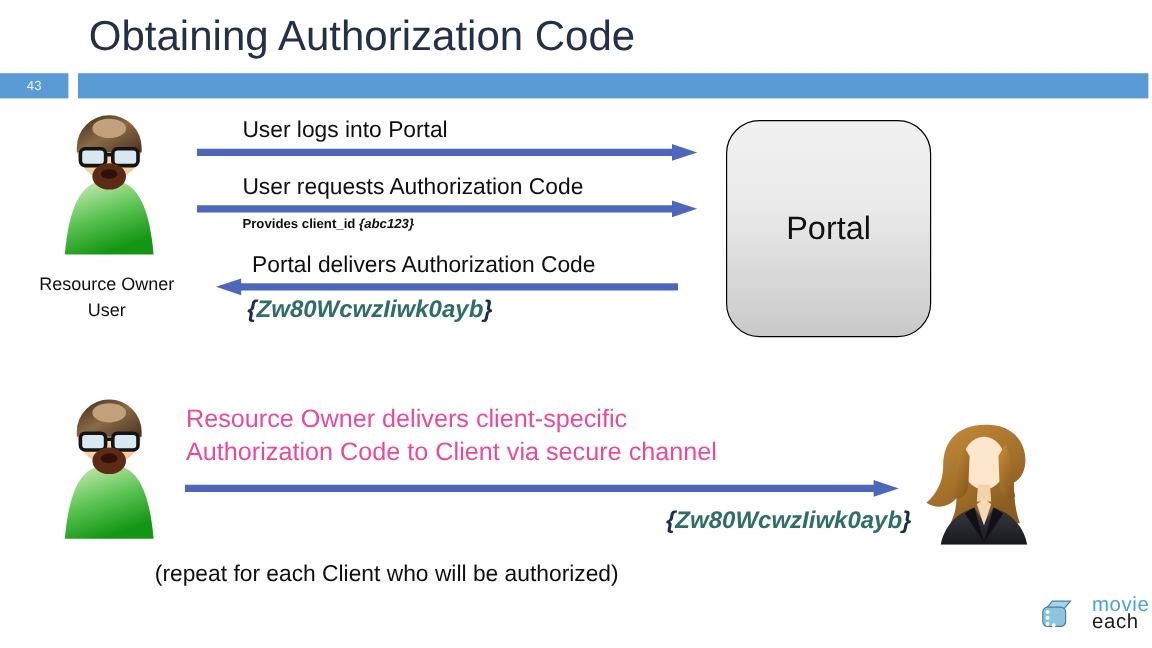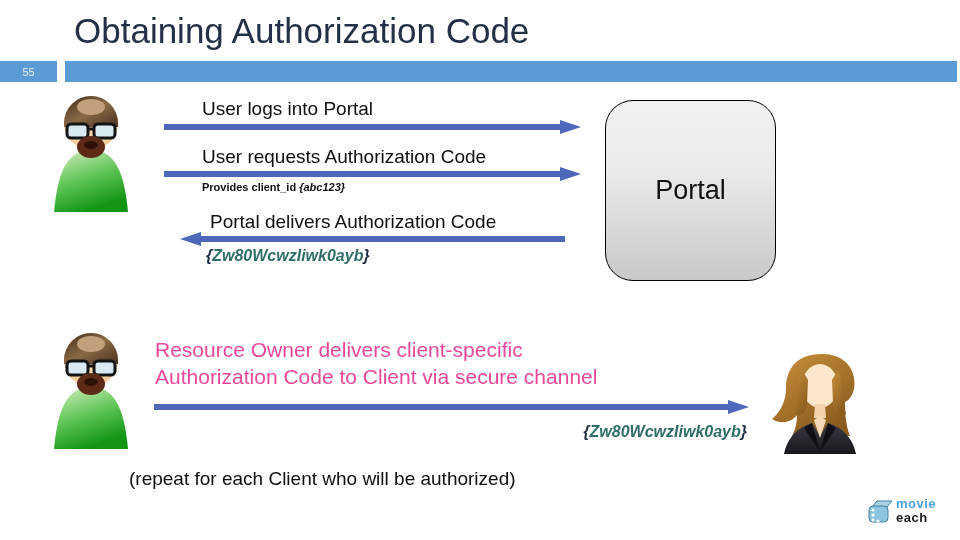--- a/index.html
+++ b/index.html
@@ -13,35 +13,35 @@
   .slide{position:relative;width:960px;height:540px;background:#fff;overflow:hidden;}
   .abs{position:absolute;}
   .title{left:74px;top:11px;font-size:35px;color:var(--title-color);white-space:nowrap;}
   .numbox{left:0;top:61px;width:57px;height:21px;background:var(--bar-color);
           display:flex;align-items:center;justify-content:center;
           font-size:11px;color:#eaf3fb;}
   .hbar{left:65px;top:61px;width:892px;height:21px;background:var(--bar-color);}
   .msg{font-size:19px;color:#0f0f0f;white-space:nowrap;text-align:center;}
   .note{font-size:11px;font-weight:bold;color:#0f0f0f;white-space:nowrap;}
   .note .it{font-style:italic;}
-  .code{font-size:16px;font-weight:bold;font-style:italic;white-space:nowrap;}
+  .code{font-size:20px;font-weight:bold;font-style:italic;white-space:nowrap;}
   .code .cv{color:var(--code-color);}
   .code .br{color:#1f2d47;}
   .arrow{color:var(--arrow-color);display:block;}
   .portal-box{left:605px;top:100px;width:171px;height:181px;border:1px solid #000;
               border-radius:28px;background:linear-gradient(#f1f1f1,#eaeaea 40%,#c9c9c9);
               display:flex;align-items:center;justify-content:center;}
   .portal-label{font-size:27px;color:#111;}
   .actor-label{left:8px;top:227px;width:162px;text-align:center;font-size:15px;
                line-height:21px;color:#0f0f0f;}
   .para{left:155px;top:336px;font-size:21px;line-height:27px;color:#ec4899;white-space:nowrap;}
   .code-right{left:555px;top:423px;width:192px;text-align:right;}
   .repeat{left:129px;top:468px;}
   .logo{left:866px;top:497px;display:flex;align-items:flex-start;}
-  .logo-text{margin-left:2px;line-height:14px;font-size:13px;font-weight:bold;letter-spacing:.5px;}
+  .logo-text{margin-left:16px;line-height:14px;font-size:17px;font-weight:normal;letter-spacing:.5px;}
   .logo-movie{color:#4aa3d8;}
   .logo-labs{color:#1b1b1b;}
 </style>
 </head>
 <body>
 
 <svg width="0" height="0" style="position:absolute">
   <defs>
     <linearGradient id="bodyGrad" x1="0" y1="0" x2="0.4" y2="1">
       <stop offset="0" stop-color="#d9f0c2"></stop>
@@ -66,36 +66,40 @@
       <stop offset="1" stop-color="#17171d"></stop>
     </linearGradient>
   </defs>
 </svg>
 
 <div class="slide">
 
   <div class="abs title">Obtaining Authorization Code</div>
 
   <div class="abs numbox">
-    <span>55</span>
+    <span>43</span>
   </div>
   <div class="abs hbar"></div>
 
   <svg class="abs" style="left:47px;top:92px" width="88" height="122" viewBox="0 0 88 122">
     <path d="M44,58 C22,58 11,76 7,120 L81,120 C77,76 66,58 44,58 Z" fill="url(#bodyGrad)"></path>
     <circle cx="44" cy="31" r="27" fill="url(#faceGrad)"></circle>
     <path d="M17,31 A27,27 0 0 1 71,31 L71,35 L17,35 Z" fill="url(#hairGrad)"></path>
     <ellipse cx="44" cy="15" rx="14" ry="8" fill="#c3a07c"></ellipse>
     <rect x="20" y="32" width="21" height="14" rx="4" fill="#d8e9f2" stroke="#141414" stroke-width="3"></rect>
     <rect x="47" y="32" width="21" height="14" rx="4" fill="#d8e9f2" stroke="#141414" stroke-width="3"></rect>
     <line x1="41" y1="37" x2="47" y2="37" stroke="#141414" stroke-width="3"></line>
     <ellipse cx="44" cy="55" rx="14" ry="11" fill="#5d2a16"></ellipse>
     <ellipse cx="44" cy="53" rx="7" ry="4" fill="#2e1208"></ellipse>
   </svg>
 
+  <div class="abs actor-label">
+    <div>Resource Owner</div>
+    <div>User</div>
+  </div>
 
   <div class="abs msg" style="left:202px;top:98px">User logs into Portal</div>
   <svg class="abs arrow" style="left:164px;top:119px" width="418" height="16">
     <line x1="0" y1="8" x2="398" y2="8" stroke="currentColor" stroke-width="6"></line>
     <polygon points="396,1 417,8 396,15" fill="currentColor"></polygon>
   </svg>
 
   <div class="abs msg" style="left:202px;top:146px">User requests Authorization Code</div>
   <svg class="abs arrow" style="left:164px;top:166px" width="418" height="16">
     <line x1="0" y1="8" x2="398" y2="8" stroke="currentColor" stroke-width="6"></line>

